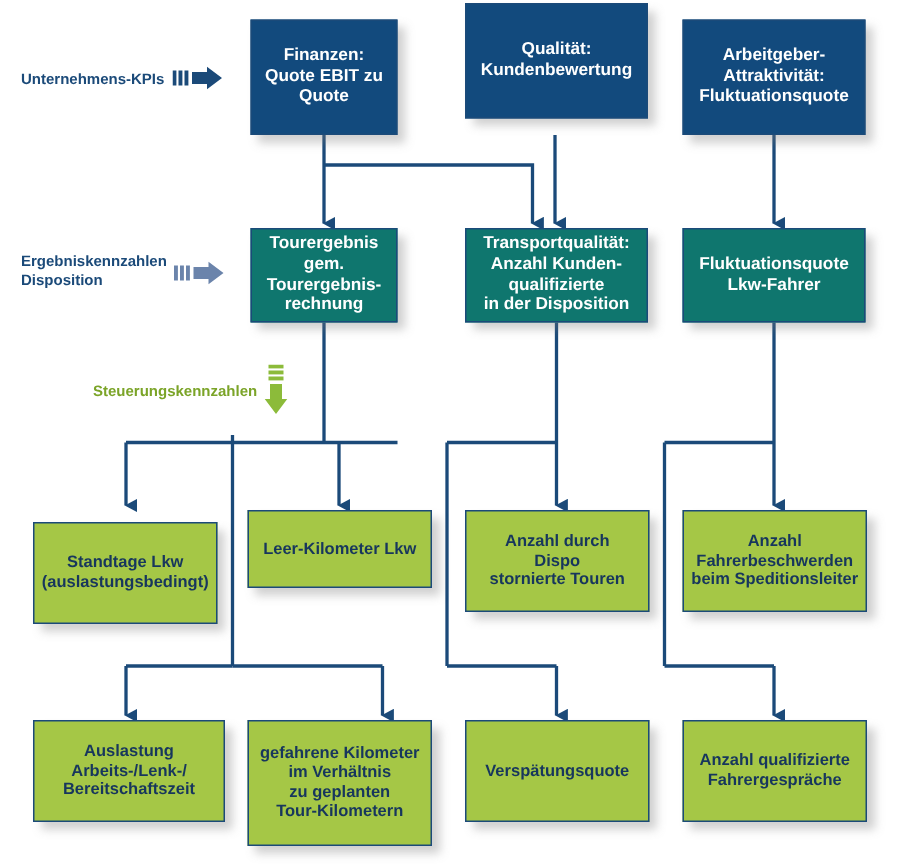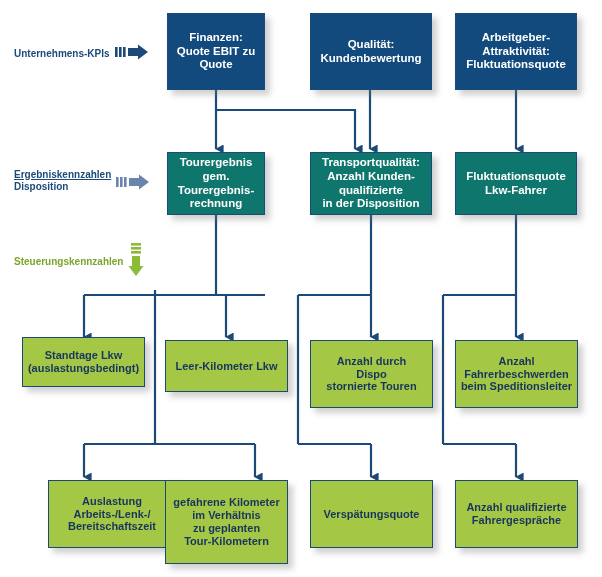--- a/index.html
+++ b/index.html
@@ -8,21 +8,21 @@
   #svg-layer{position:absolute;left:0;top:0;width:602px;height:577px;}
   .node{position:absolute;box-sizing:border-box;display:flex;align-items:center;
         justify-content:center;text-align:center;border:1px solid #1b4a79;
         box-shadow:5px 5px 6px rgba(120,120,120,0.35);}
   .node span{display:block;line-height:1.18;}
   .lvl1{background:#124a7d;color:#ffffff;font-weight:bold;font-size:11.5px;}
   .lvl2{background:#0f766e;color:#ffffff;font-weight:bold;font-size:11.5px;}
   .lvl3{background:#a5c746;color:#17365d;font-weight:bold;font-size:11px;}
   .lane-label{position:absolute;font-weight:bold;font-size:10px;line-height:1.25;}
   .lane-blue{color:#1b4a79;}
-  .lane-green{color:#7ba428;}
+  .lane-green{color:#7ba428;margin-left:48px;}
   .lane-row{position:absolute;display:flex;align-items:center;gap:5px;}
   .glyph{display:inline-block;}
 </style>
 </head>
 <body>
 
 <div id="stage">
 
   <svg id="svg-layer" viewBox="0 0 602 577" xmlns="http://www.w3.org/2000/svg">
     <defs>
@@ -73,21 +73,21 @@
           <rect x="4" y="3" width="2.6" height="10"></rect>
           <rect x="8" y="3" width="2.6" height="10"></rect>
           <path d="M13,4 L23,4 L23,0.5 L33,8 L23,15.5 L23,12 L13,12 Z"></path>
         </g>
       </svg>
     </span>
   </div>
 
   <div class="lane-row" style="left:14px;top:168px;">
     <span style="position:static;">
-      <span class="lane-label lane-blue" style="position:static;display:block;text-decoration:underline;">Ergebniskennzahlen</span>
+      <span class="lane-label lane-blue" style="position:static;display:block;">Ergebniskennzahlen</span>
       <span class="lane-label lane-blue" style="position:static;display:block;">Disposition</span>
     </span>
     <span class="glyph" style="margin-top:6px;">
       <svg width="34" height="16" viewBox="0 0 34 16" xmlns="http://www.w3.org/2000/svg">
         <g fill="#6b84ab">
           <rect x="0" y="3" width="2.6" height="10"></rect>
           <rect x="4" y="3" width="2.6" height="10"></rect>
           <rect x="8" y="3" width="2.6" height="10"></rect>
           <path d="M13,4 L23,4 L23,0.5 L33,8 L23,15.5 L23,12 L13,12 Z"></path>
         </g>
@@ -110,21 +110,21 @@
   </div>
 
   <div class="node lvl1" style="left:167px;top:13px;width:98px;height:77px;">
     <span>
       <span>Finanzen:</span>
       <span>Quote EBIT zu</span>
       <span>Quote</span>
     </span>
   </div>
 
-  <div class="node lvl1" style="left:310px;top:13px;width:122px;height:77px;">
+  <div class="node lvl1" style="left:310px;top:2px;width:122px;height:77px;">
     <span>
       <span>Qualität:</span>
       <span>Kundenbewertung</span>
     </span>
   </div>
 
   <div class="node lvl1" style="left:455px;top:13px;width:122px;height:77px;">
     <span>
       <span>Arbeitgeber-</span>
       <span>Attraktivität:</span>
@@ -149,21 +149,21 @@
     </span>
   </div>
 
   <div class="node lvl2" style="left:455px;top:152px;width:122px;height:63px;">
     <span>
       <span>Fluktuationsquote</span>
       <span>Lkw-Fahrer</span>
     </span>
   </div>
 
-  <div class="node lvl3" style="left:22px;top:337px;width:123px;height:50px;">
+  <div class="node lvl3" style="left:22px;top:348px;width:123px;height:68px;">
     <span>
       <span>Standtage Lkw</span>
       <span>(auslastungsbedingt)</span>
     </span>
   </div>
 
   <div class="node lvl3" style="left:165px;top:340px;width:123px;height:52px;">
     <span>
       <span>Leer-Kilometer Lkw</span>
     </span>
@@ -178,21 +178,21 @@
   </div>
 
   <div class="node lvl3" style="left:455px;top:340px;width:123px;height:68px;">
     <span>
       <span>Anzahl</span>
       <span>Fahrerbeschwerden</span>
       <span>beim Speditionsleiter</span>
     </span>
   </div>
 
-  <div class="node lvl3" style="left:22px;top:480px;width:128px;height:68px;margin-left:26px;">
+  <div class="node lvl3" style="left:22px;top:480px;width:128px;height:68px;">
     <span>
       <span>Auslastung</span>
       <span>Arbeits-/Lenk-/</span>
       <span>Bereitschaftszeit</span>
     </span>
   </div>
 
   <div class="node lvl3" style="left:165px;top:480px;width:123px;height:84px;">
     <span>
       <span>gefahrene Kilometer</span>

